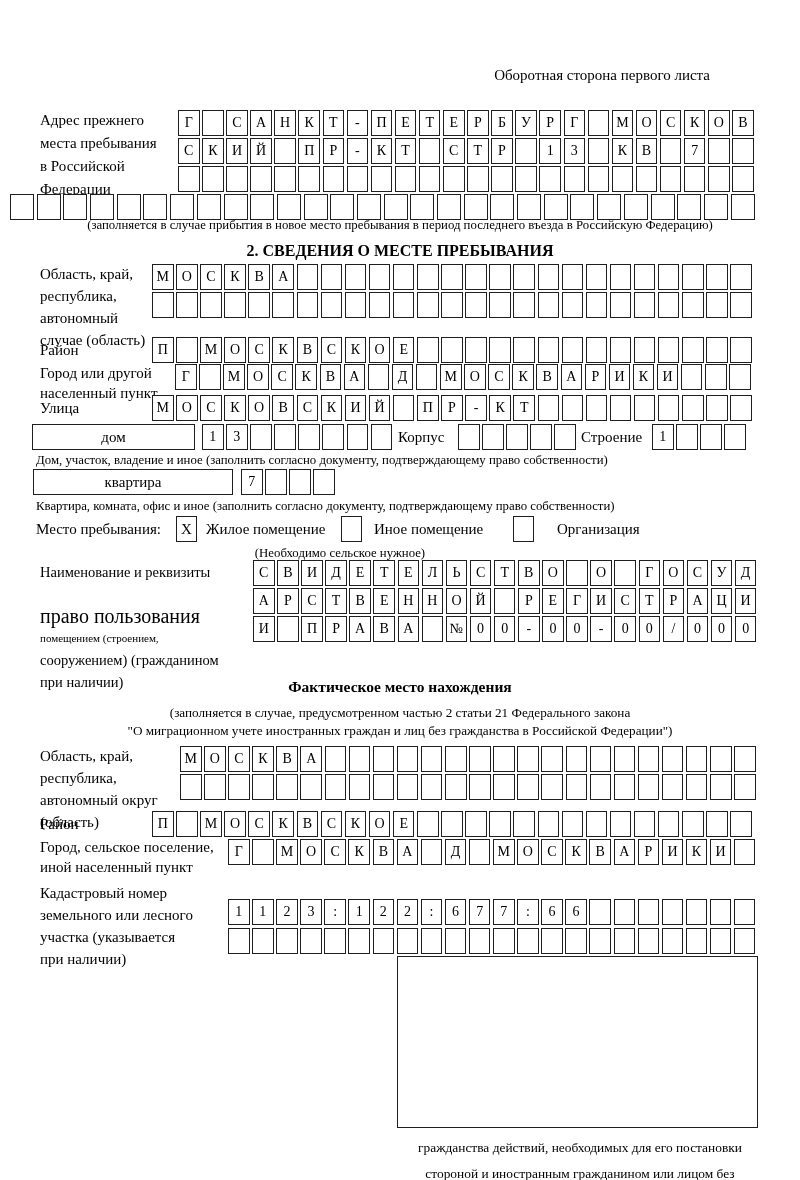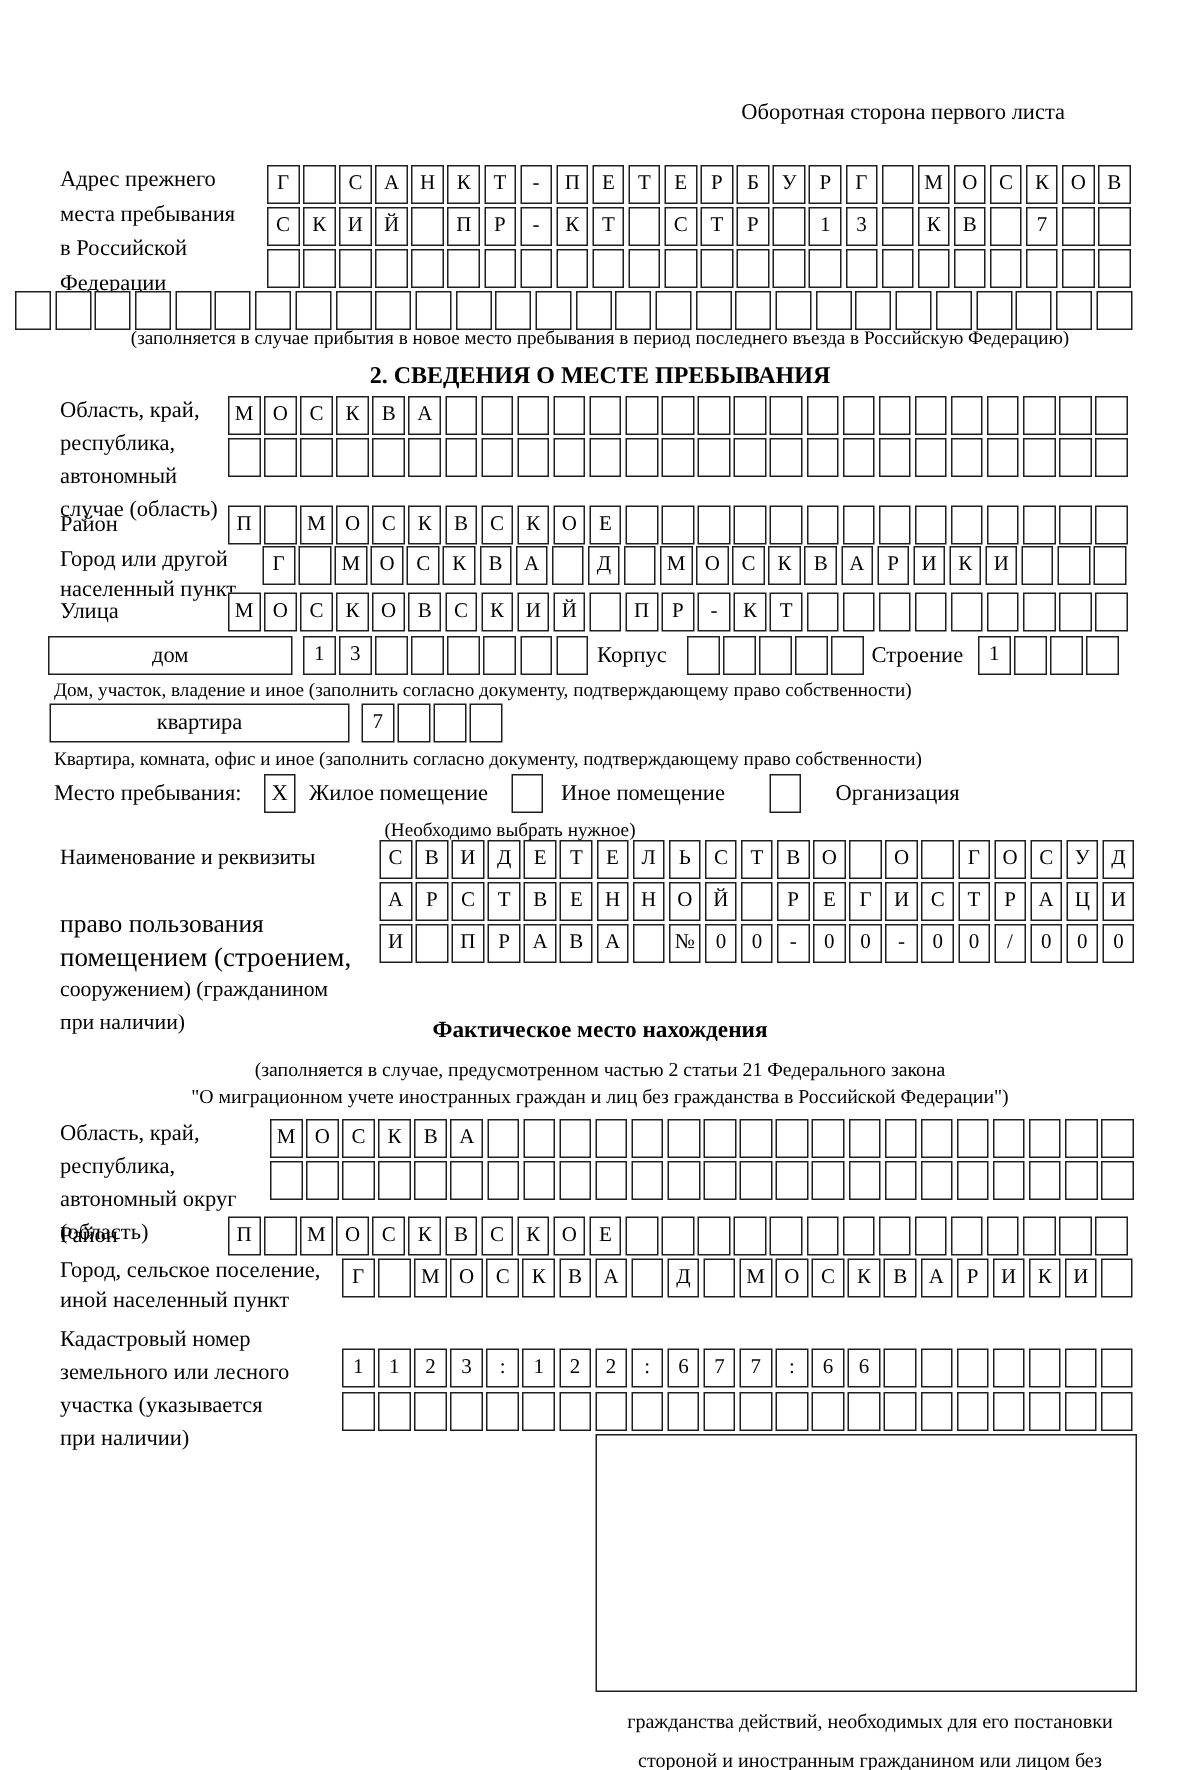--- a/index.html
+++ b/index.html
@@ -342,25 +342,25 @@
     </div>
   <div class="abs cap" style="left:36px;top:451px;">Квартира, комната, офис и иное (заполнить согласно документу, подтверждающему право собственности)</div>
 
   <div class="abs lbl" style="left:36px;top:470px;">Место пребывания:</div>
   <div class="checkbox" style="left:176px;top:468px;">X</div>
   <div class="abs lbl" style="left:206px;top:470px;">Жилое помещение</div>
   <div class="checkbox" style="left:341px;top:468px;"></div>
   <div class="abs lbl" style="left:374px;top:470px;">Иное помещение</div>
   <div class="checkbox" style="left:513px;top:468px;"></div>
   <div class="abs lbl" style="left:557px;top:470px;">Организация</div>
-  <div class="abs cap" style="left:240px;top:498px;width:200px;text-align:center;">(Необходимо выбрать нужное)</div>
+  <div class="abs cap" style="left:240px;top:498px;width:200px;text-align:center;">(Необходимо сельское нужное)</div>
 
   <div class="abs lbl" style="left:40px;top:513px;font-size:14.5px;">Наименование и реквизиты</div>
-  <div class="abs lbl" style="left:40px;top:557px;font-size:17px;">право пользования</div>
-  <div class="abs lbl" style="left:40px;top:579px;font-size:18px;">помещением (строением,</div>
+  <div class="abs lbl" style="left:40px;top:557px;font-size:20px;">право пользования</div>
+  <div class="abs lbl" style="left:40px;top:579px;font-size:11px;">помещением (строением,</div>
   <div class="abs lbl" style="left:40px;top:601px;font-size:14.5px;">сооружением) (гражданином</div>
   <div class="abs lbl" style="left:40px;top:623px;font-size:14.5px;">при наличии)</div>
   <div class="cellrow" style="left:253px;top:512px;">
       <span class="cell">С</span>
       <span class="cell">В</span>
       <span class="cell">И</span>
       <span class="cell">Д</span>
       <span class="cell">Е</span>
       <span class="cell">Т</span>
       <span class="cell">Е</span>

